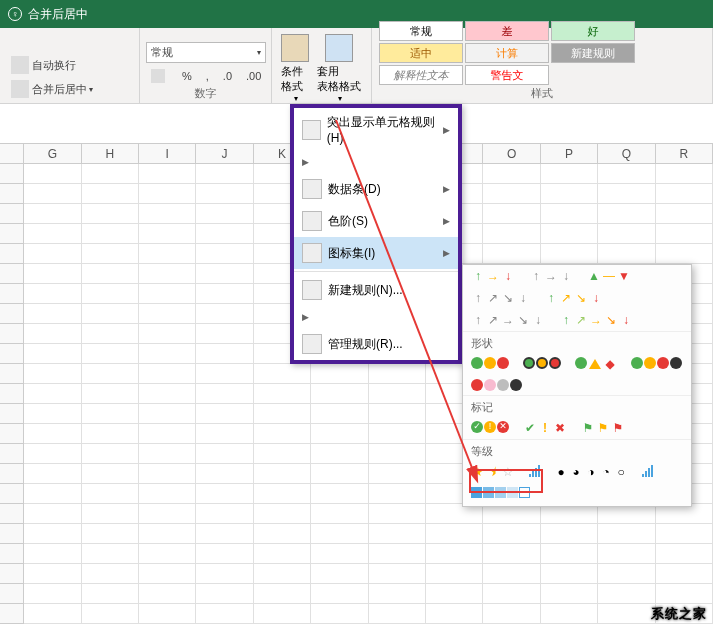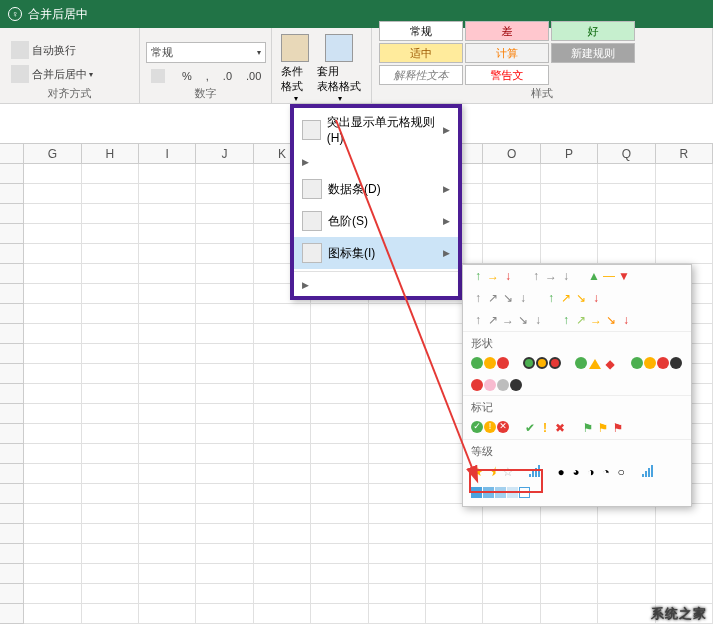--- a/index.html
+++ b/index.html
@@ -51,21 +51,21 @@
 .menu2 .sets{ padding:2px 6px; display:flex; flex-wrap:wrap; gap:4px 10px;}
 .iconset{ display:flex; gap:1px; padding:2px; cursor:pointer;}
 .ic{ width:14px; height:14px; display:inline-flex; align-items:center; justify-content:center; font-size:12px; line-height:1;}
 .circ{ width:12px; height:12px; border-radius:50%;}
 .tri{ width:0;height:0;border-left:6px solid transparent;border-right:6px solid transparent;}
 .tri-up{border-bottom:10px solid;}
 .sq{width:11px;height:11px;}
 .bar4{display:flex;align-items:flex-end;gap:1px;height:12px;}
 .bar4 span{width:2px;background:#4aa3df;}
 .highlight-box{ position:absolute; left:469px; top:469px; width:74px; height:24px; border:2px solid #e53935; pointer-events:none;}
-.watermark{position:absolute; right:6px; bottom:4px; font-size:13px; color:#404040; text-shadow:0 0 3px #000; font-weight:bold; letter-spacing:1px;}
+.watermark{position:absolute; right:6px; bottom:4px; font-size:13px; color:#000000; text-shadow:0 0 3px #000; font-weight:bold; letter-spacing:1px;}
 .footer-link{padding:5px 10px; border-top:1px solid #e0e0e0; cursor:pointer;}
 </style>
 </head>
 <body>
 
 <div class="top-bar">
   <span class="bulb">♀</span>
   <span>合并后居中</span>
 </div>
 
@@ -75,21 +75,20 @@
       <div class="rbtn">
           <span class="icon-box"></span>
           <span>自动换行</span>
         </div>
       <div class="rbtn">
           <span class="icon-box"></span>
           <span>合并后居中</span>
           <span class="dd">▾</span>
         </div>
     </div>
-    <div class="group-label">对齐方式</div>
   </div>
   <div class="group" style="width:132px">
     <div>
       <div class="rbtn" style="width:120px;border:1px solid #bbb;background:#fff">
           <span>常规</span>
           <span class="dd" style="margin-left:auto">▾</span>
         </div>
       <div class="btns" style="margin-top:3px">
         <span class="rbtn">
             <span class="icon-box" style="width:14px;height:14px"></span>
@@ -523,21 +522,33 @@
     </div>
   <div class="mi sel">
       <span class="ml">
         <span class="mico"></span>
         <span>图标集(I)</span>
       </span>
       <span class="arr">▶</span>
     </div>
   <div class="sep"></div>
   <div class="mi">
+      <span class="ml">
+        <span class="mico"></span>
+        <span>新建规则(N)...</span>
+      </span>
+    </div>
+  <div class="mi">
       <span class="arr">▶</span>
+    </div>
+  <div class="mi">
+      <span class="ml">
+        <span class="mico"></span>
+        <span>管理规则(R)...</span>
+      </span>
     </div>
 </div>
 
 <div class="menu2">
   <div class="sets">
     <span class="iconset">
         <span class="ic" style="color:#4caf50">↑</span>
         <span class="ic" style="color:#ffb300">→</span>
         <span class="ic" style="color:#e53935">↓</span>
       </span>

